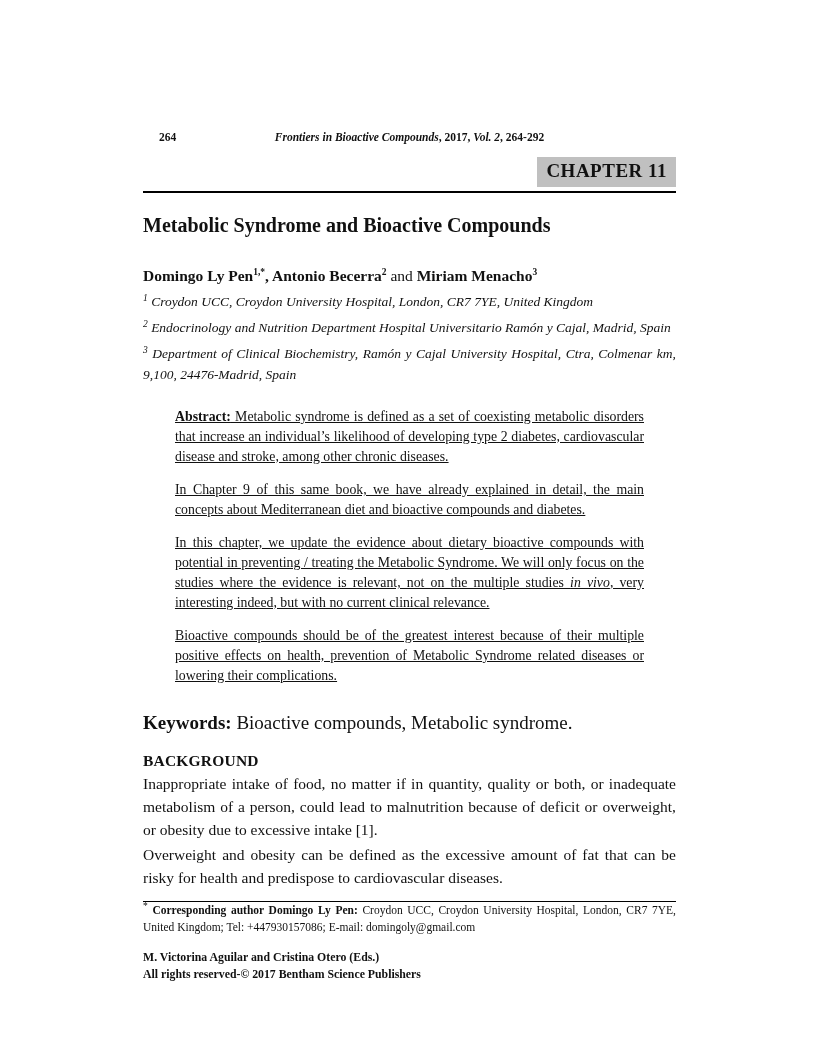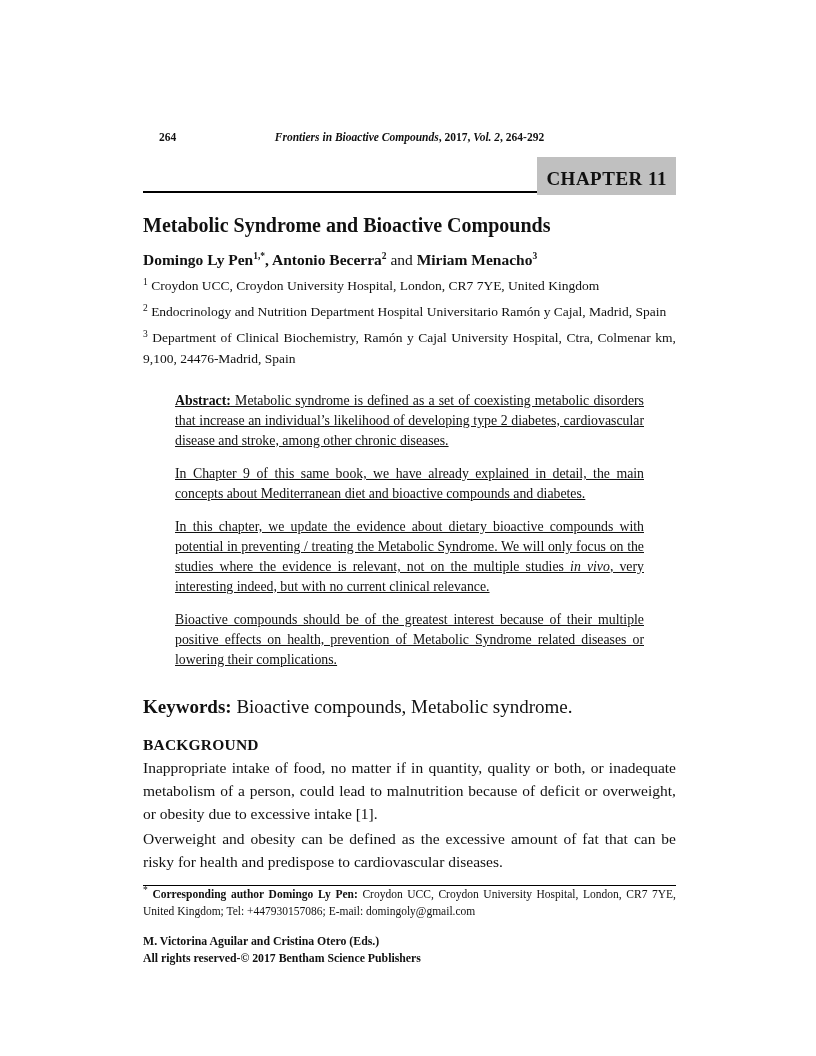--- a/index.html
+++ b/index.html
@@ -31,41 +31,42 @@
   .journal-cite { position: absolute; left: 0; right: 0; top: 0; text-align: center; white-space: nowrap; }
   .bi { font-style: italic; }
   
   .chapter-row { position: relative; height: 44px; margin-top: 8px; }
   .chapter-rule { position: absolute; left: 0; right: 0; bottom: 6px; border-top: 2px solid #000; }
   .chapter-box {
     position: absolute;
     right: 0;
     top: 2px;
     background: #c0c0c0;
-    padding: 11px 9px 5px 9px;
+    padding: 3px 9px 5px 9px;
     font-size: 19px;
     font-weight: bold;
     letter-spacing: 0.5px;
   }
   .doc-title {
     margin-top: 12px;
     font-size: 20px;
     font-weight: bold;
     line-height: 28px;
   }
   .authors {
-    margin-top: 12px;
+    margin-top: 28px;
     font-size: 15.5px;
     font-weight: bold;
   }
   .authors .plain { font-weight: normal; }
   sup { font-size: 9.5px; line-height: 0; }
   .affiliations { margin-top: 6px; }
   .affiliation {
     font-size: 13.5px;
+    font-style: italic;
     line-height: 21px;
     margin-top: 5px;
     text-align: justify;
   }
   .abstract {
     margin: 22px 0 0 0;
     padding: 0 32px;
   }
   .abstract p {
     font-size: 13.8px;

